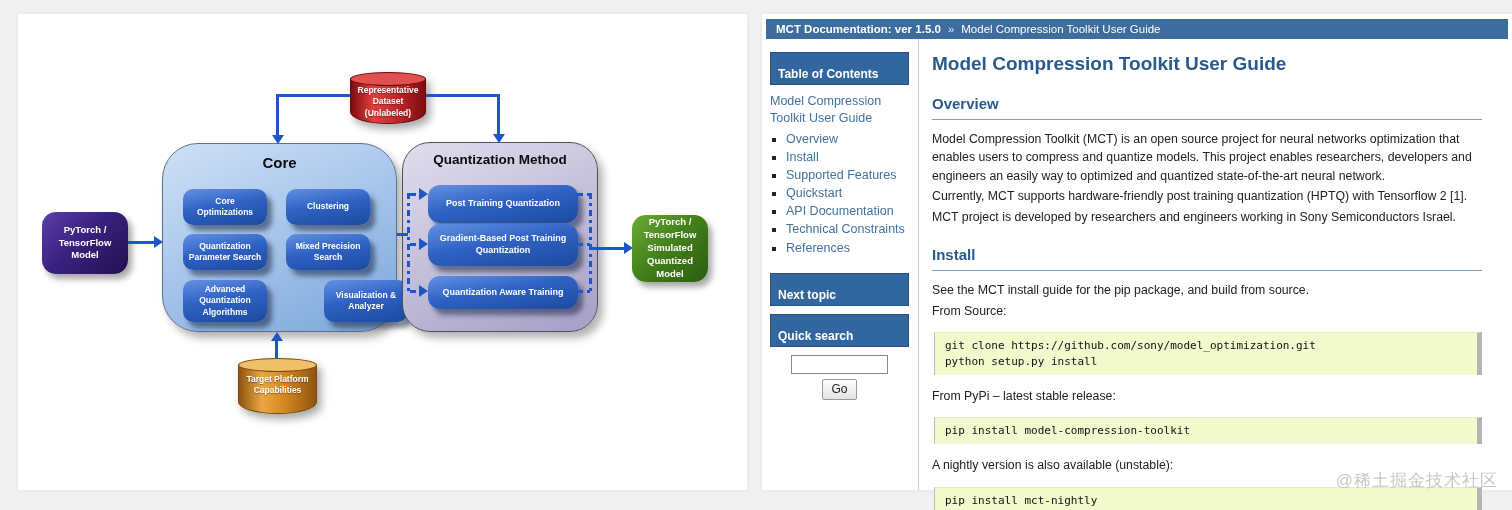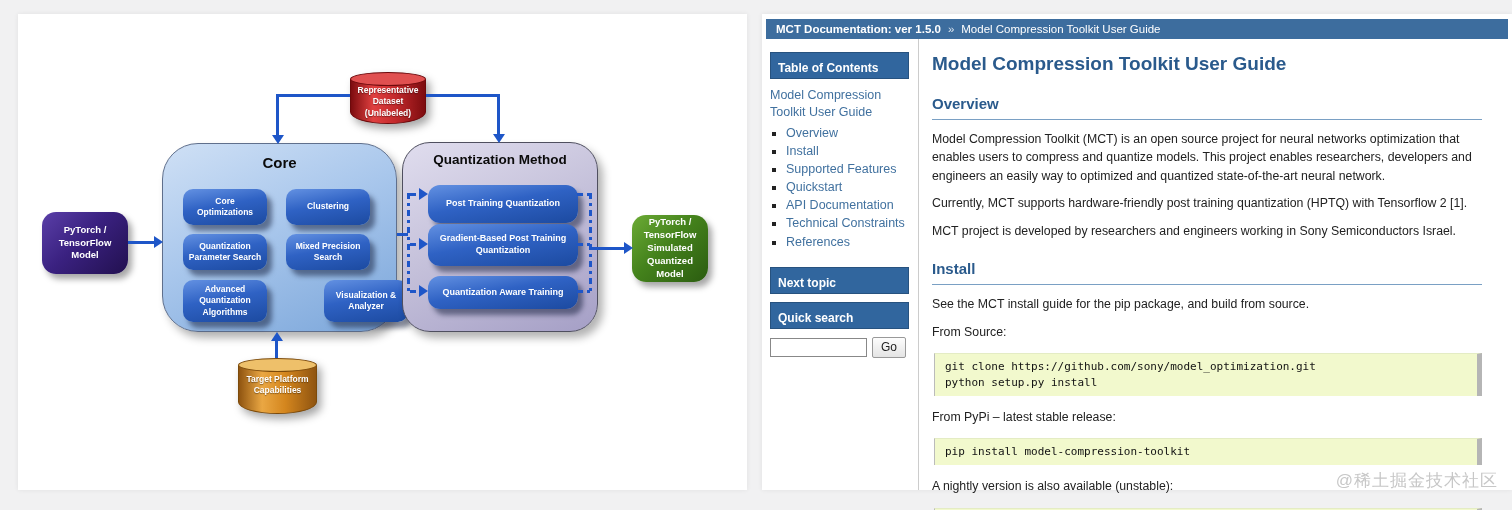--- a/index.html
+++ b/index.html
@@ -60,33 +60,33 @@
   .ah-right{border-top:6px solid transparent; border-bottom:6px solid transparent; border-left:9px solid var(--arrow);}
   .ah-down{border-left:6px solid transparent; border-right:6px solid transparent; border-top:9px solid var(--arrow);}
   .ah-up{border-left:6px solid transparent; border-right:6px solid transparent; border-bottom:9px solid var(--arrow);}
 
   
   .relbar{margin:5px 4px 0 4px; background:var(--headerbar); color:#fff; font-size:11.5px; height:20px; line-height:20px; padding:0 10px; white-space:nowrap; overflow:hidden;}
   .relbar a{color:#fff; font-weight:bold; text-decoration:none;}
   .relbar .sep{margin:0 7px; color:#dce6f0;}
   .docs-body{display:flex; height:451px;}
   .sidebar{width:157px; flex:0 0 157px; border-right:1px solid #ccc; padding:13px 9px 0 8px;}
-  .side-h3{background:var(--sidehead); border:1px solid #27527f; color:#fff; font-size:12px; font-weight:bold; padding:8px 7px 3px; margin:0 0 8px;}
+  .side-h3{background:var(--sidehead); border:1px solid #27527f; color:#fff; font-size:12px; font-weight:bold; padding:14px 7px 3px; margin:0 0 8px;}
   .side-link{display:block; color:var(--link); font-size:12.5px; line-height:1.35; text-decoration:none; margin:2px 0 1px;}
   .side-ul{list-style:square; margin:3px 0 16px 16px; padding:0;}
   .side-ul li{font-size:12.5px; line-height:1.45; color:#222;}
   .side-ul a{color:var(--link); text-decoration:none;}
   .nexttopic{margin-bottom:16px;}
-  .searchrow{display:flex; align-items:center; gap:5px; margin-top:2px;}
+  .searchrow{display:flex; align-items:center; gap:5px; margin-top:2px;flex-direction:column;}
   .searchrow input{width:97px; height:19px; border:1px solid #888; font-size:12px; padding:0 3px;}
   .searchrow button{height:21px; padding:0 8px; font-size:12px; border:1px solid #999; background:linear-gradient(#fdfdfd,#e4e4e4); color:#222; border-radius:2px;}
   .main{flex:1; padding:10px 30px 0 13px; color:#222;}
   .main h1{font-size:19px; color:var(--heading); margin:4px 0 20px; font-weight:bold;}
   .main h2{font-size:15px; color:var(--heading); font-weight:bold; border-bottom:1px solid #7aa0c4; padding-bottom:7px; margin:20px 0 10px;}
-  .main p{font-size:12.3px; line-height:1.5; margin:9px 0;}
+  .main p{font-size:12.3px; line-height:1.5; margin:2px 0;}
   .main pre{background:var(--codebg); border-left:1px solid #bbb; border-right:5px solid #b5b5b5; border-top:1px solid #e4ecc4;
     padding:5px 10px; margin:12px 0 12px 2px; font-family:"DejaVu Sans Mono",monospace; font-size:11px; line-height:1.45; color:#111;}
   .watermark{position:absolute; right:14px; top:469px; font-size:17px; color:#c7c7c7; letter-spacing:1px; z-index:10;}
 </style>
 </head>
 <body>
 
 <div class="page">
 
   <div class="panel diagram-panel">

